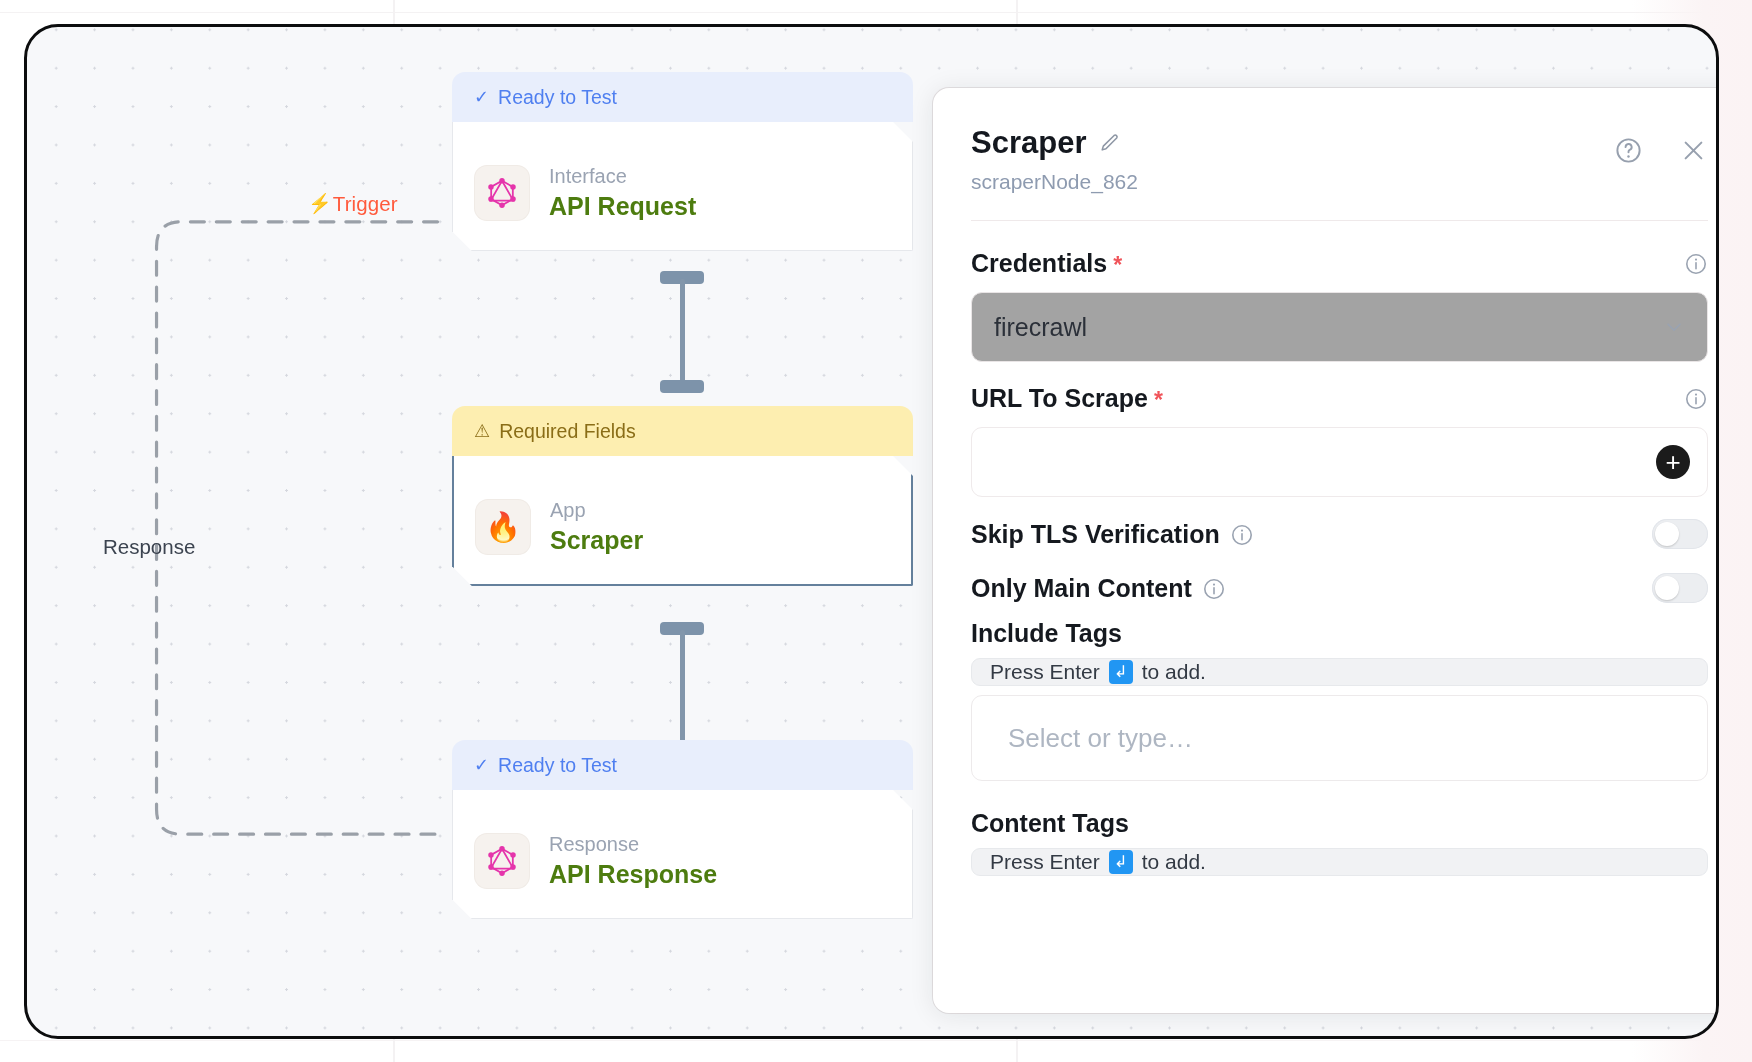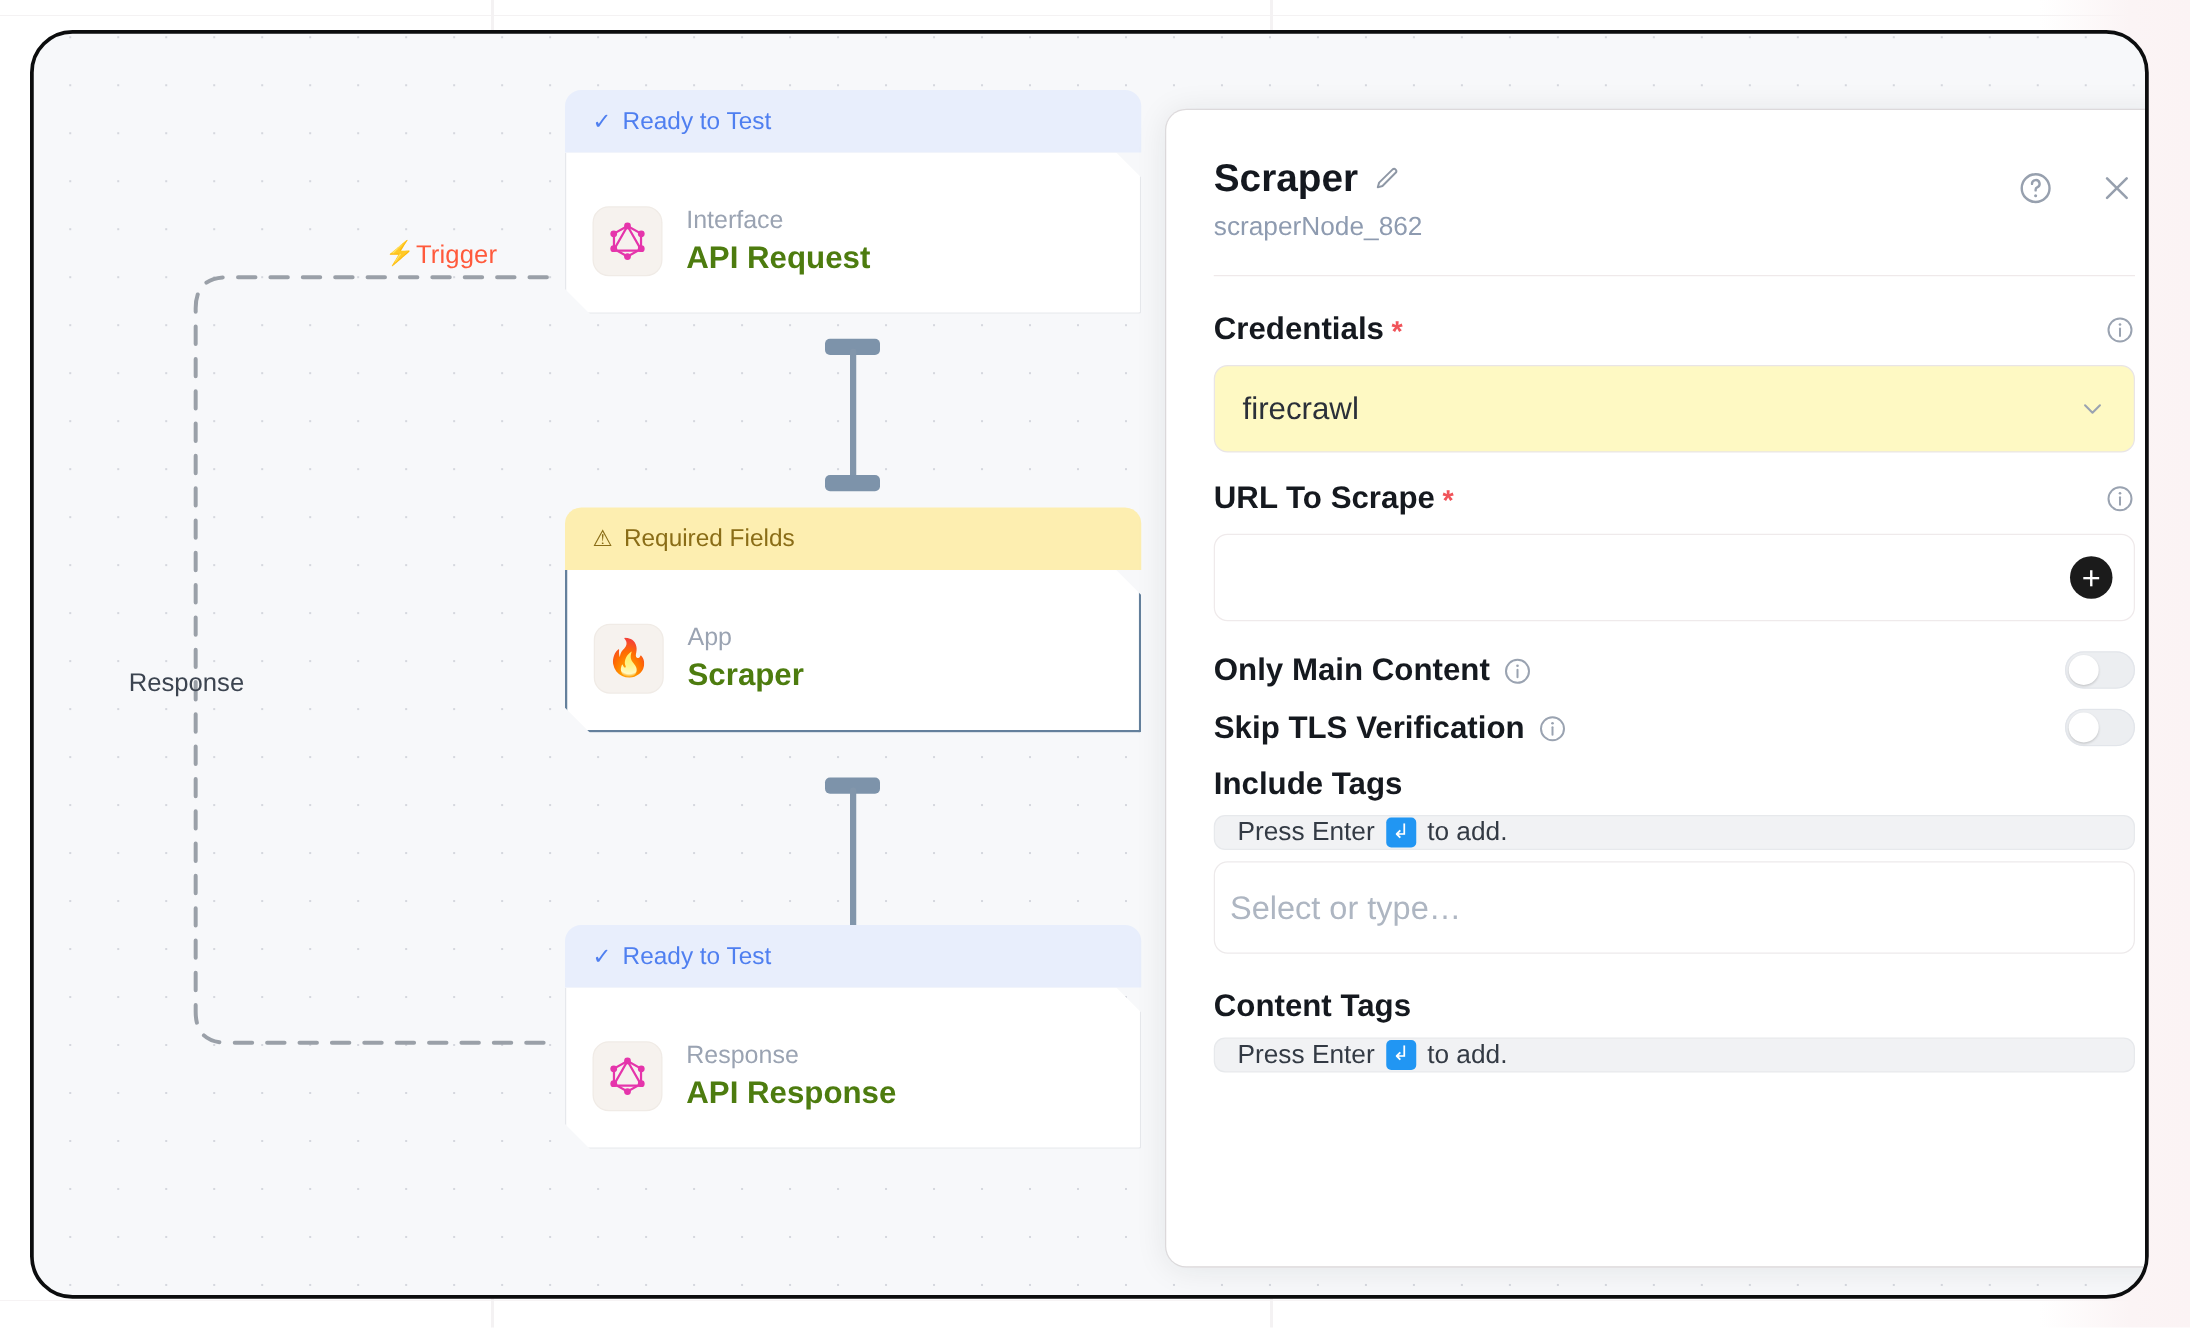--- a/index.html
+++ b/index.html
@@ -217,21 +217,21 @@
   .info-icon { width: 24px; height: 24px; color: #9aa3b1; flex: none; cursor: pointer; }
   .info-icon.inline { margin-left: 10px; transform: translateY(1px); }
 
   .select-box {
     height: 70px;
     border: 1px solid #e9e5e6;
     border-radius: 11px;
     display: flex; align-items: center; justify-content: space-between;
     padding: 0 22px;
     font-size: 25px; color: #2b3039;
-    background: #fef9c3;
+    background: #a3a3a3;
     cursor: pointer;
   }
   .chev { width: 22px; height: 22px; color: #9aa3b1; flex: none; }
 
   .url-box {
     position: relative;
     height: 70px;
     border: 1px solid #efeaeb;
     border-radius: 11px;
     background: #fff;
@@ -280,25 +280,25 @@
     font-size: 21px; color: #333a44;
   }
   .enter-key {
     display: inline-flex; align-items: center; justify-content: center;
     width: 24px; height: 24px; border-radius: 4px;
     background: #2196f3; color: #fff; font-size: 16px; line-height: 1;
   }
 
   .tag-input {
     margin-top: 9px;
-    height: 74px;
+    height: 86px;
     border: 1px solid #edeaeb;
     border-radius: 11px;
     display: flex; align-items: center;
-    padding: 0 12px;
+    padding: 0 36px;
     font-size: 26px; color: #aeb6c2;
     background: #fff;
     cursor: text;
   }
 
   .mb28 { margin-bottom: 28px; }
   .mt24 { margin-top: 24px; }
 </style>
 </head>
 <body>
@@ -460,48 +460,48 @@
                 <path d="M12 10.8v6"></path>
                 <circle cx="12" cy="7.6" r="1.05" fill="currentColor" stroke="none"></circle>
             </svg>
           </div>
           <div class="url-box">
             <span></span>
             <span class="add-fab">+</span>
           </div>
         </div>
 
+        <div class="toggle-row">
+          <span class="toggle-label">
+            <span>Skip TLS Verification</span>
+            <svg class="info-icon inline" viewBox="0 0 24 24" fill="none" stroke="currentColor" stroke-width="1.6" stroke-linecap="round">
+              <circle cx="12" cy="12" r="9.2"></circle>
+                <path d="M12 10.8v6"></path>
+                <circle cx="12" cy="7.6" r="1.05" fill="currentColor" stroke="none"></circle>
+            </svg>
+          </span>
+          <span class="switch">
+              <span class="knob"></span>
+            </span>
+        </div>
+
         <div class="toggle-row mt24">
           <span class="toggle-label">
             <span>Only Main Content</span>
             <svg class="info-icon inline" viewBox="0 0 24 24" fill="none" stroke="currentColor" stroke-width="1.6" stroke-linecap="round">
               <circle cx="12" cy="12" r="9.2"></circle>
                 <path d="M12 10.8v6"></path>
                 <circle cx="12" cy="7.6" r="1.05" fill="currentColor" stroke="none"></circle>
             </svg>
           </span>
           <span class="switch">
               <span class="knob"></span>
             </span>
         </div>
 
-        <div class="toggle-row">
-          <span class="toggle-label">
-            <span>Skip TLS Verification</span>
-            <svg class="info-icon inline" viewBox="0 0 24 24" fill="none" stroke="currentColor" stroke-width="1.6" stroke-linecap="round">
-              <circle cx="12" cy="12" r="9.2"></circle>
-                <path d="M12 10.8v6"></path>
-                <circle cx="12" cy="7.6" r="1.05" fill="currentColor" stroke="none"></circle>
-            </svg>
-          </span>
-          <span class="switch">
-              <span class="knob"></span>
-            </span>
-        </div>
-
         <div class="field mb28">
           <div class="tag-label">Include Tags</div>
           <div class="hint-bar">
             <span>Press Enter</span>
             <span class="enter-key">↲</span>
             <span>to add.</span>
           </div>
           <div class="tag-input">
             <span>Select or type…</span>
           </div>

